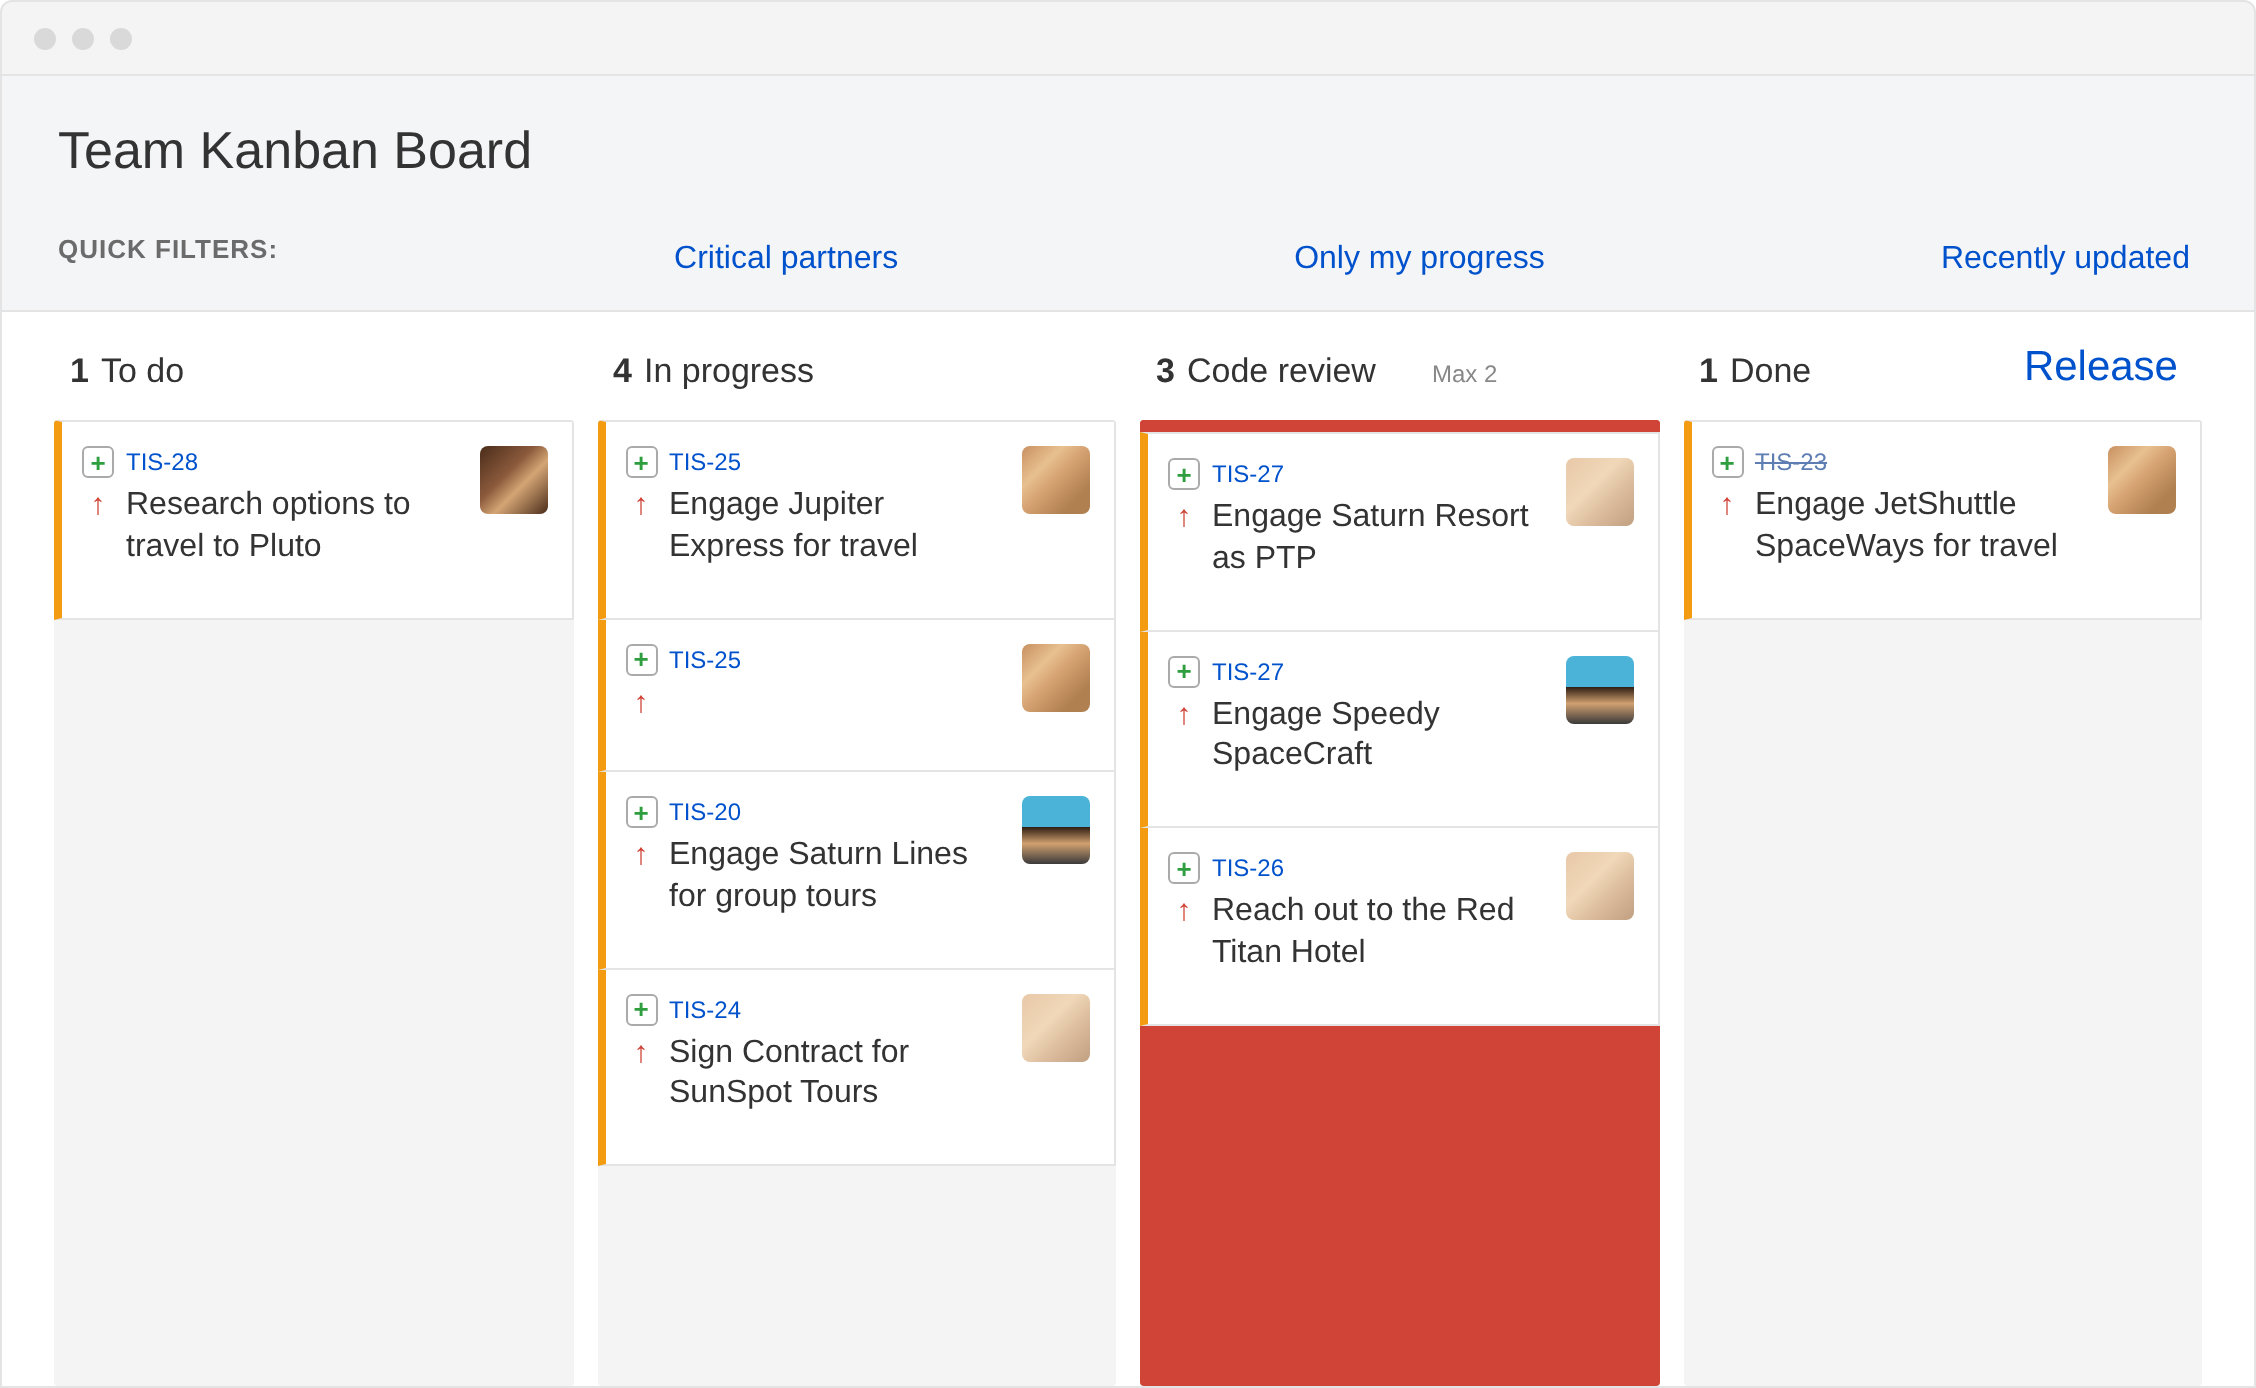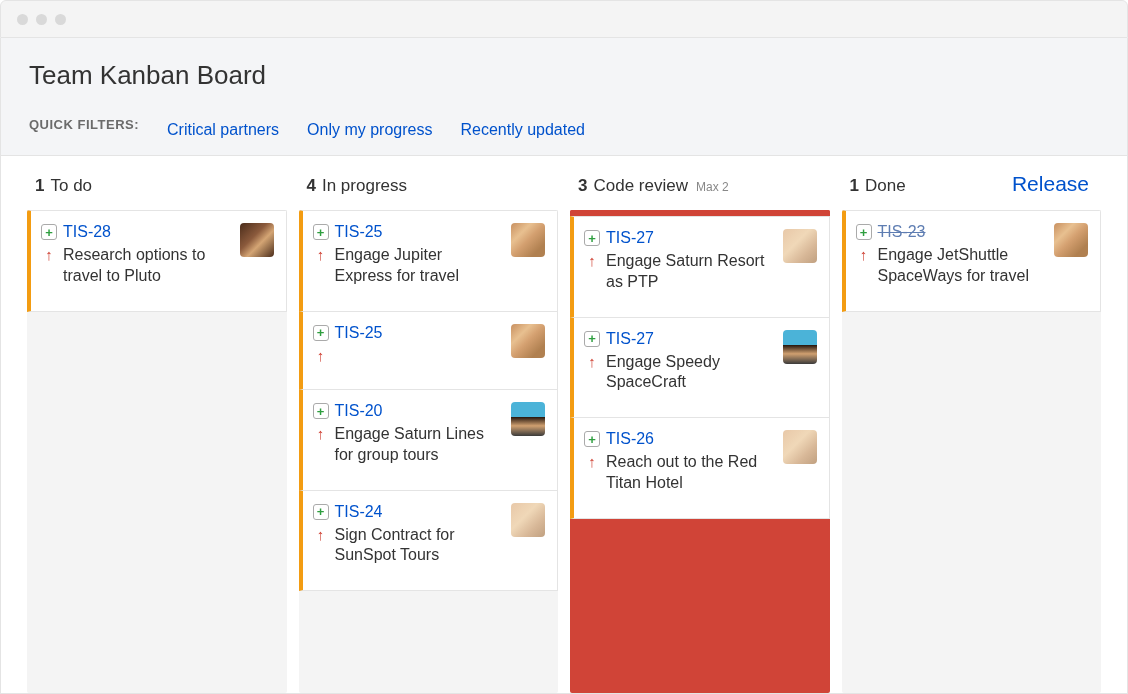--- a/index.html
+++ b/index.html
@@ -40,20 +40,21 @@
     font-size: 26px;
     font-weight: 400;
     color: #333;
     margin-bottom: 18px;
   }
   .filters-row {
     display: flex;
     align-items: center;
     gap: 28px;
     font-size: 16px;
+    justify-content: space-between;
   }
   .filters-label {
     font-size: 13px;
     font-weight: 700;
     letter-spacing: 0.5px;
     color: #6b6b6b;
   }
   .filter-link {
     color: #0052cc;
     cursor: pointer;
@@ -86,21 +87,21 @@
   }
   .col-header {
     font-size: 17px;
     color: #333;
     padding: 2px 8px 14px 8px;
     display: flex;
     align-items: baseline;
     gap: 6px;
   }
   .col-count { font-weight: 700; }
-  .col-max { font-size: 12px; color: #888; margin-left: 2px; }
+  .col-max { font-size: 12px; color: #888; margin-left: 22px; }
   .cards-wrap {
     background: #f4f4f4;
     flex: 1;
     border-radius: 2px;
     overflow: hidden;
     position: relative;
   }
   .cards-wrap.over-limit {
     background: #d04437;
   }
@@ -139,21 +140,21 @@
     align-items: center;
     justify-content: center;
     font-size: 13px;
     font-weight: 700;
     color: #2e9e3f;
     line-height: 1;
     background: #fff;
   }
   .card-key {
     color: #0052cc;
-    font-size: 16px;
+    font-size: 12px;
   }
   .card-key.done {
     text-decoration: line-through;
     color: #5e7db2;
   }
   .card-summary-row {
     display: flex;
     align-items: flex-start;
     gap: 6px;
     font-size: 16px;

